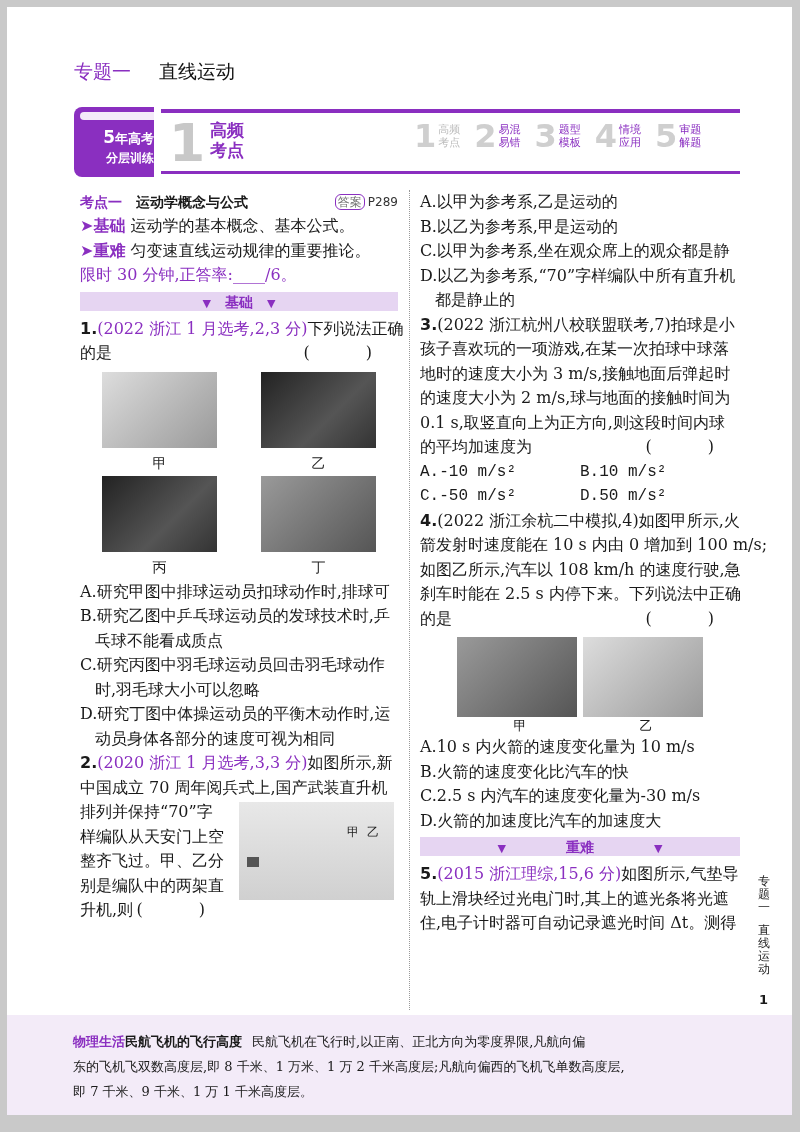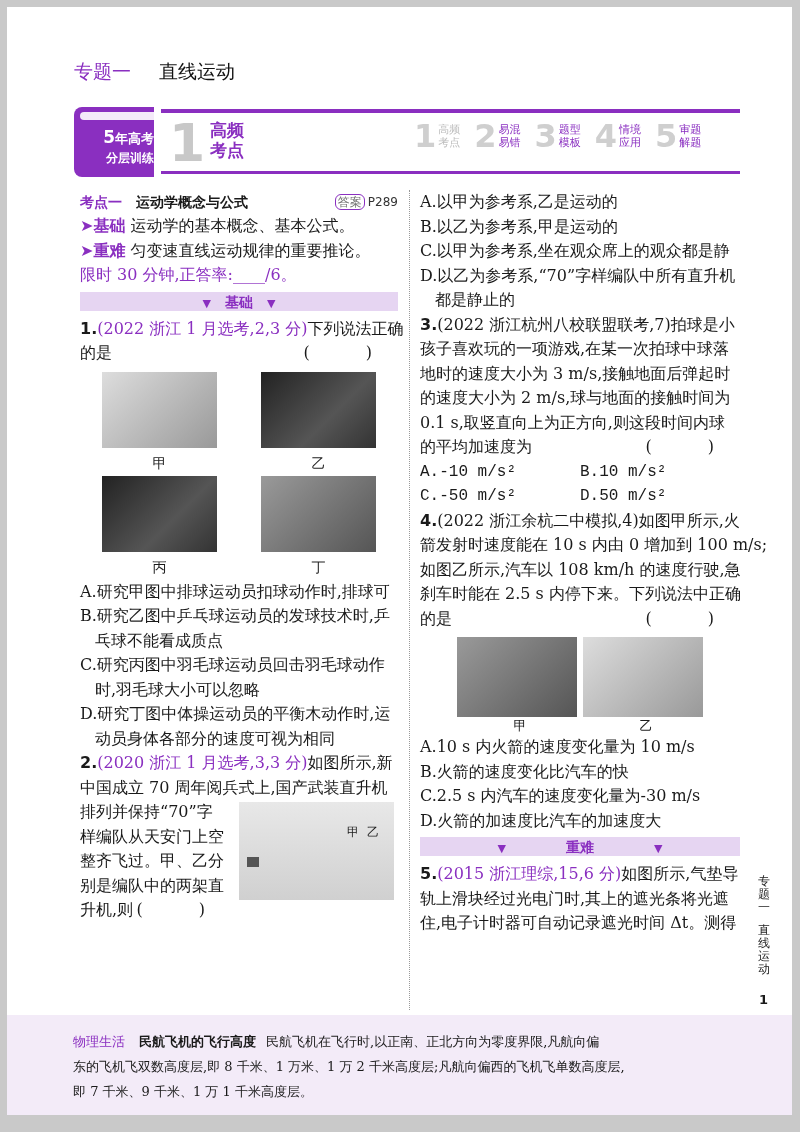--- a/index.html
+++ b/index.html
@@ -58,21 +58,21 @@
   .pics2 .ph{width:120px;height:80px;}
   .cap2{display:flex;margin-left:37px;}
   .cap2 div{width:126px;text-align:center;font-size:13px;line-height:18px;}
   
   .sidetab{position:absolute;left:748px;top:868px;width:18px;font-family:"DejaVu Sans","Liberation Sans",sans-serif;font-size:12px;line-height:13px;text-align:center;color:#222;}
   .sidetab .gap{height:10px;}
   .pageno{position:absolute;left:752px;top:985px;font-size:13px;font-weight:bold;font-family:"DejaVu Sans","Liberation Sans",sans-serif;}
   
   .footer{position:absolute;left:0;top:1008px;width:785px;height:100px;background:#f3ebf8;}
   .footer .inner{position:absolute;left:66px;top:14px;width:660px;font-size:13px;line-height:25px;}
-  .footer .ft{color:#8a2fc0;font-weight:normal;margin-right:14px;}
+  .footer .ft{color:#8a2fc0;font-weight:bold;}
   .footer .fh{font-weight:bold;margin-right:10px;}
 </style>
 </head>
 <body>
 
 <div class="page">
 
   <div class="chapter sans">
     <span class="num">专题一</span>
     <span class="name">直线运动</span>

